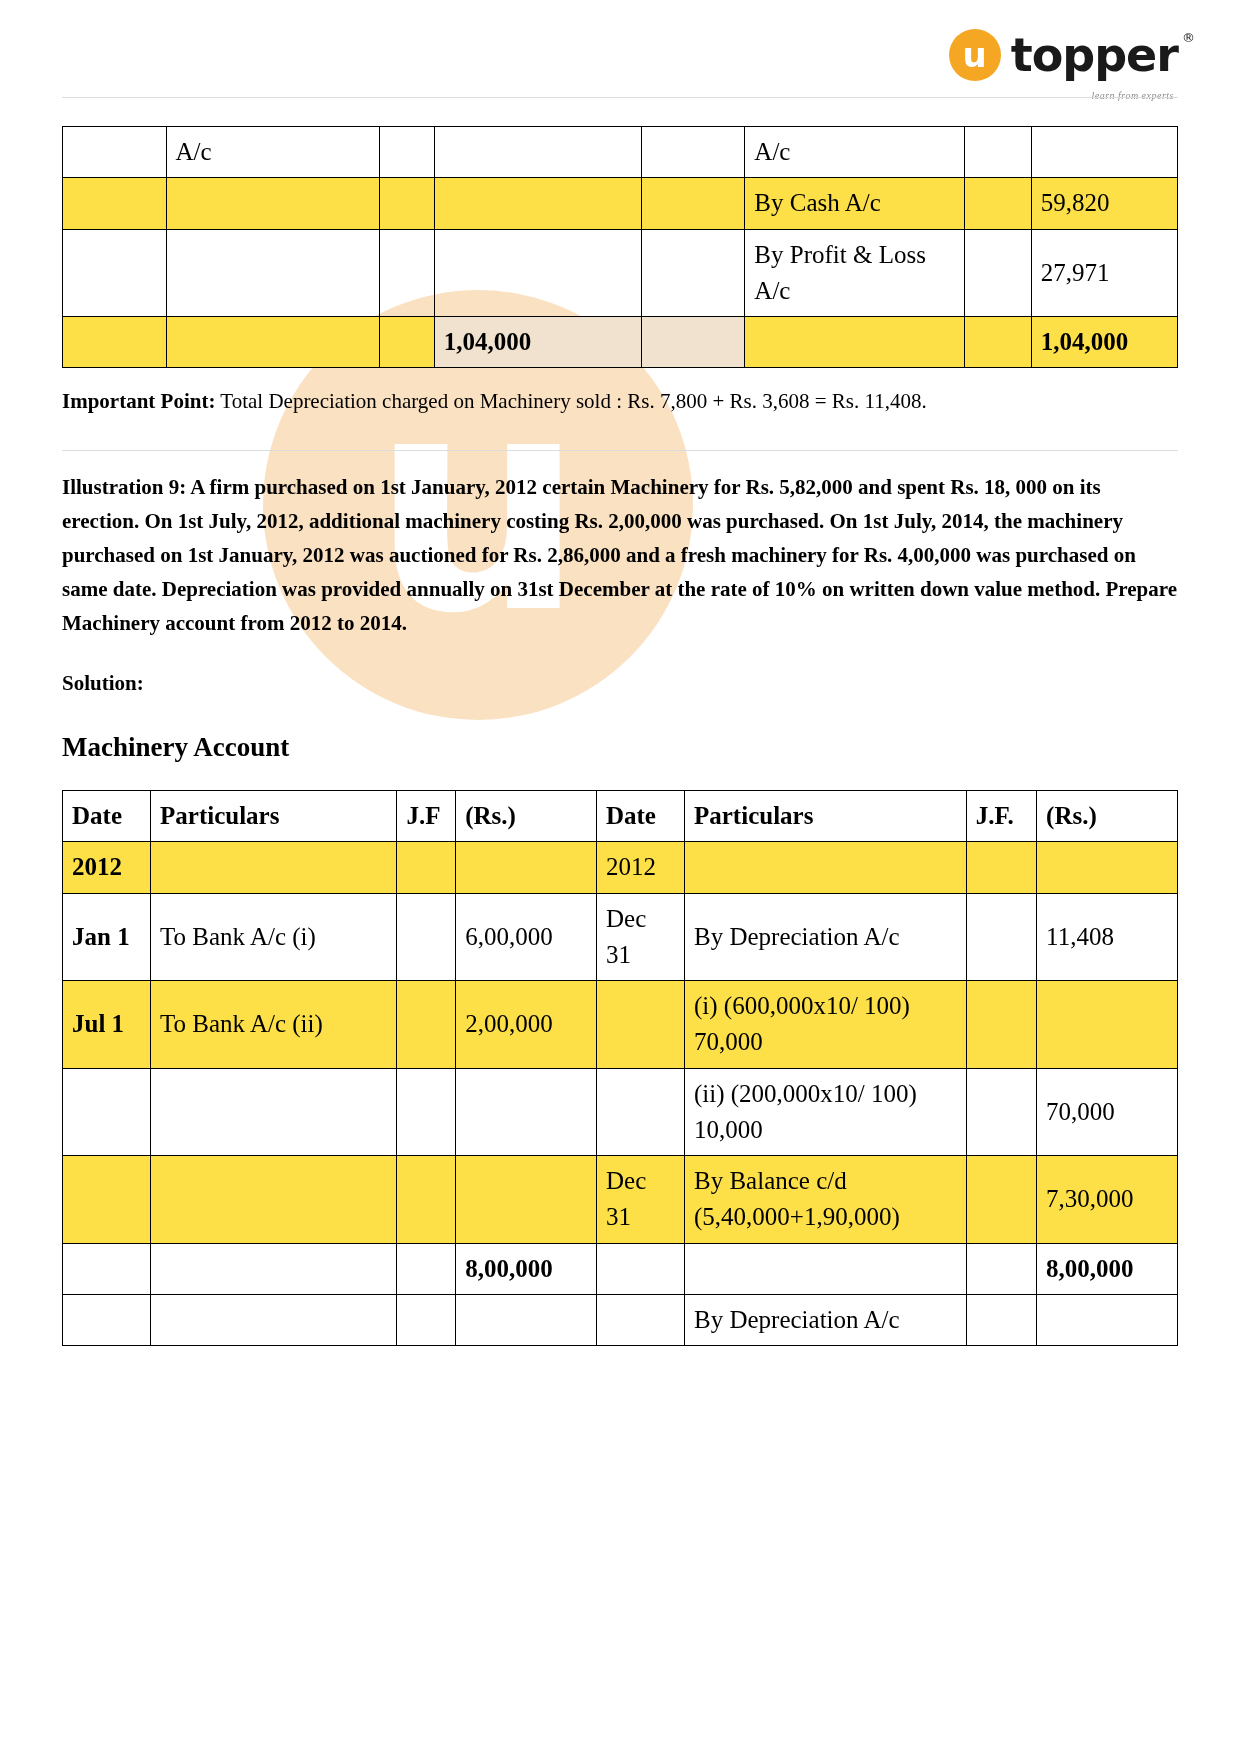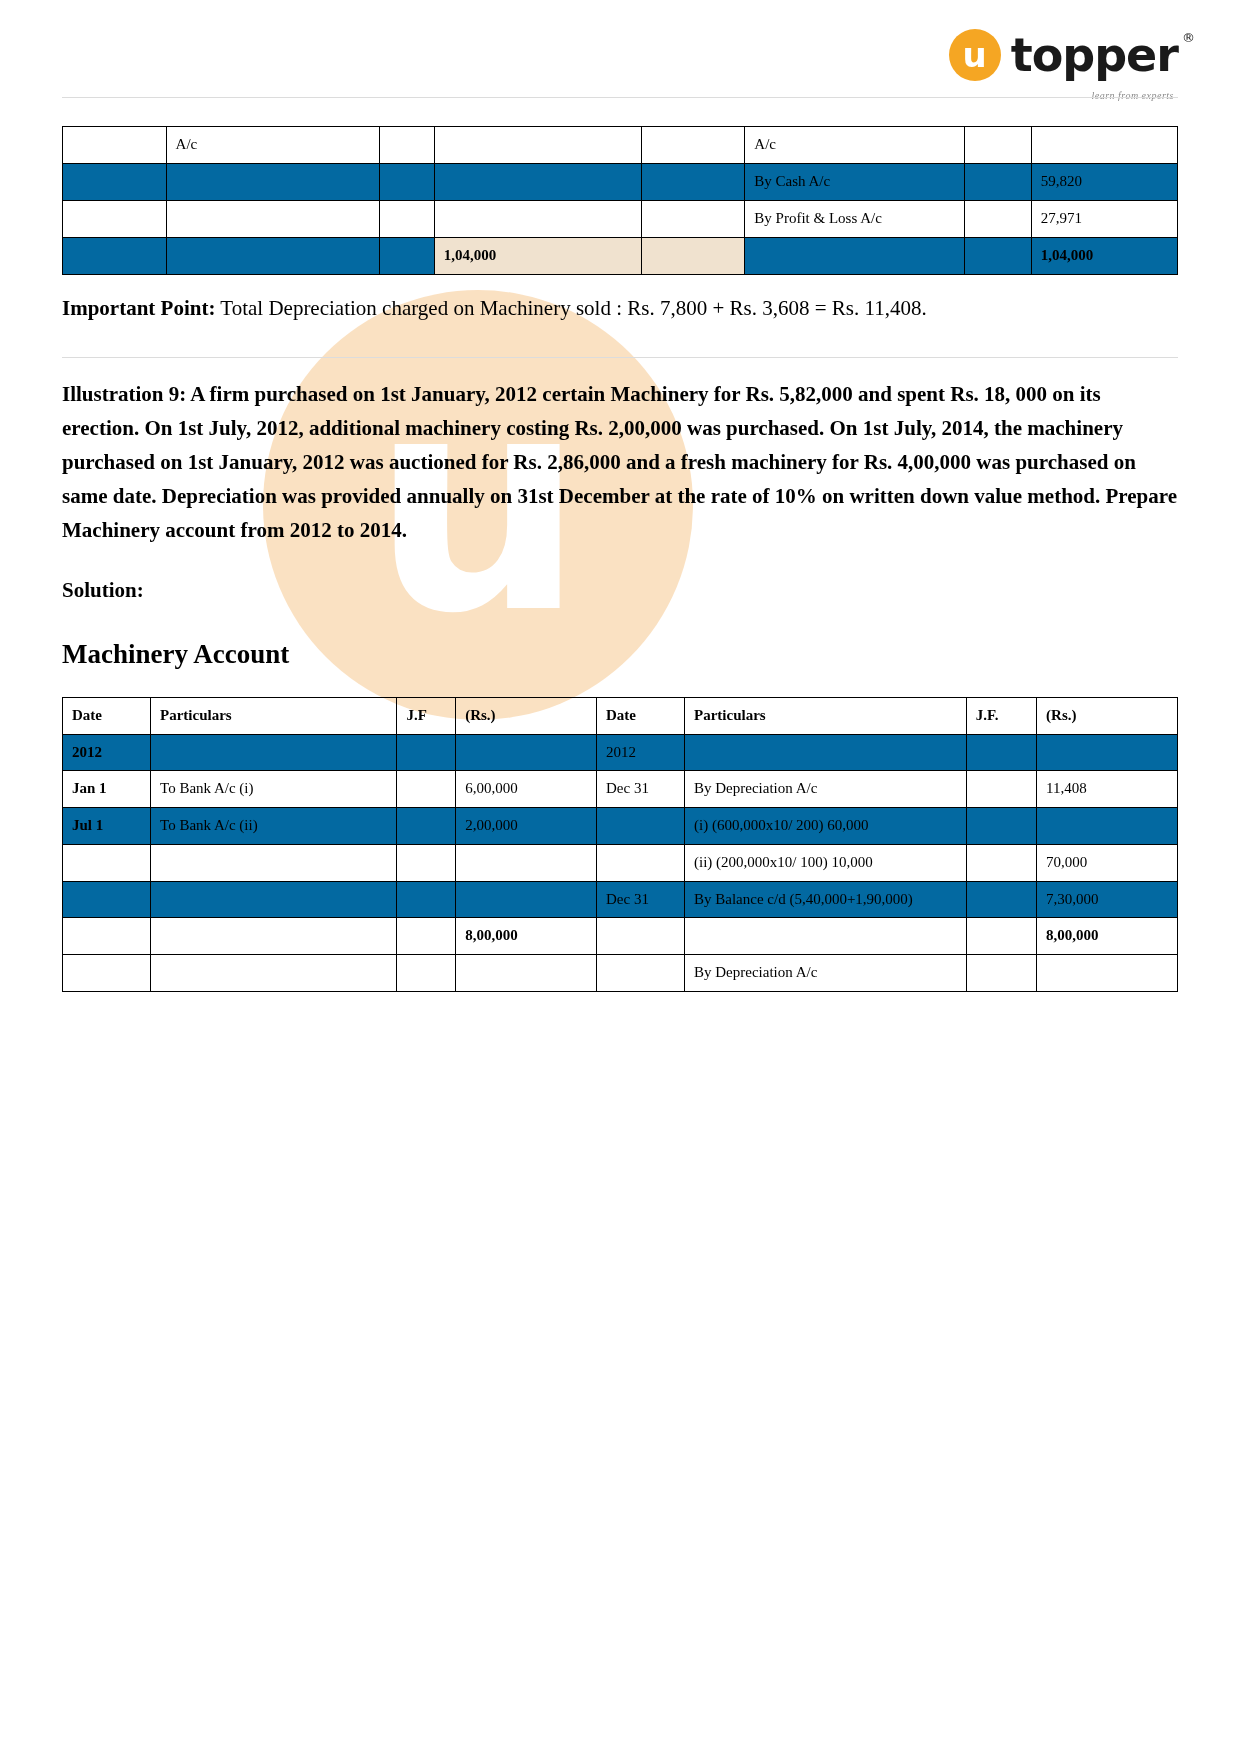--- a/index.html
+++ b/index.html
@@ -112,31 +112,31 @@
     line-height: 1;
   }
 
   .content { position: relative; z-index: 2; }
 
   
   table {
     border-collapse: collapse;
     width: 100%;
     table-layout: fixed;
-    font-size: 15px;
+    font-size: 25px;
   }
   table td, table th {
     border: 1px solid #000000;
     padding: 7px 9px;
     vertical-align: top;
     line-height: 1.45;
     font-weight: normal;
     text-align: left;
   }
-  .shaded { background: #0369a1; }
+  .shaded { background: #fde047; }
   .shaded-strong { background: #f0e2cf; }
   .b { font-weight: bold; }
 
   
   .top-table { margin-top: 18px; }
   .top-table td { height: 22px; }
 
   
   p {
     font-size: 21px;
@@ -287,21 +287,21 @@
           <td style="vertical-align:middle">By Depreciation A/c</td>
           <td></td>
           <td style="vertical-align:middle">11,408</td>
         </tr>
         <tr class="shaded">
           <td class="cell-b" style="vertical-align:middle">Jul 1</td>
           <td style="vertical-align:middle">To Bank A/c (ii)</td>
           <td></td>
           <td style="vertical-align:middle">2,00,000</td>
           <td></td>
-          <td>(i) (600,000x10/ 200) 60,000</td>
+          <td>(i) (600,000x10/ 100) 70,000</td>
           <td></td>
           <td></td>
         </tr>
         <tr>
           <td></td>
           <td></td>
           <td></td>
           <td></td>
           <td></td>
           <td>(ii) (200,000x10/ 100) 10,000</td>

